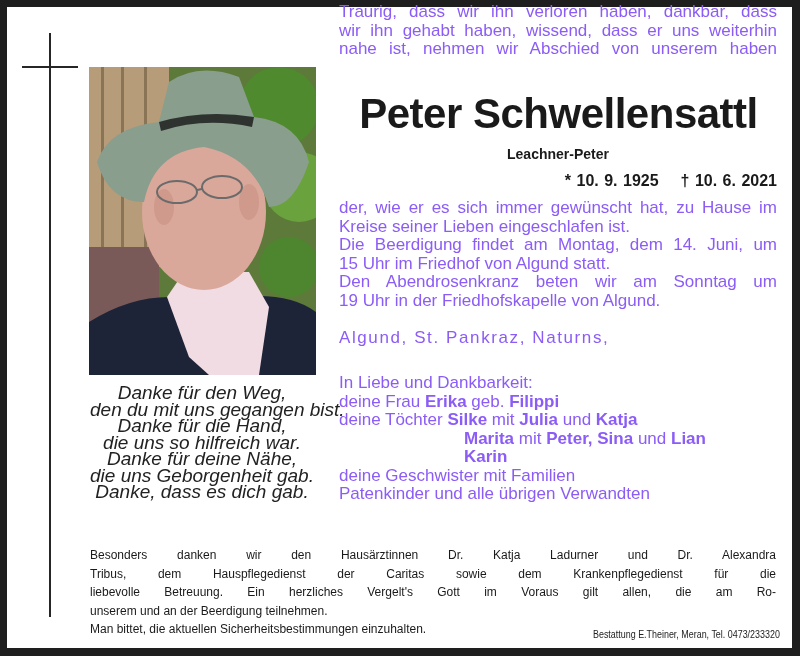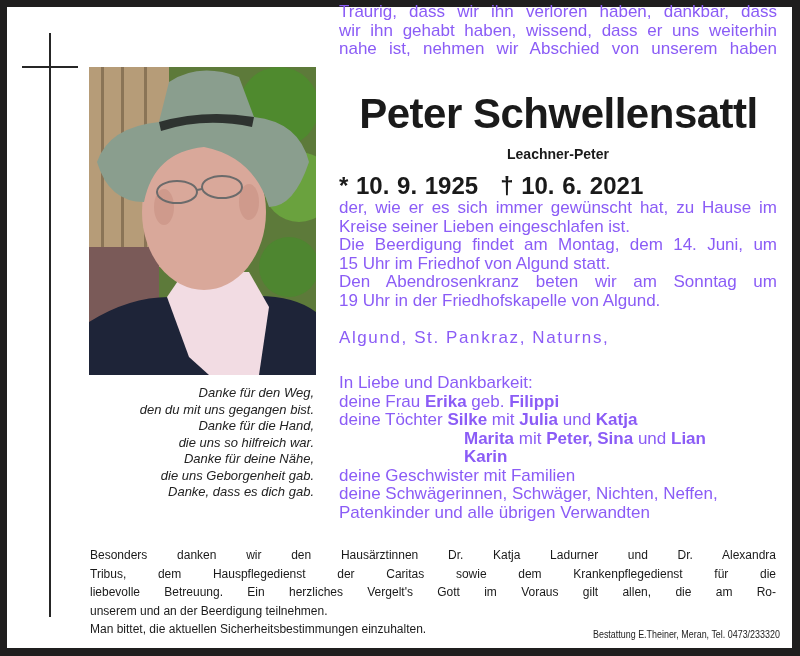--- a/index.html
+++ b/index.html
@@ -2,31 +2,31 @@
 <html><head>
 <meta charset="utf-8">
 <style>
   html, body { margin:0; padding:0; }
   body { width:800px; height:656px; background:#1f1e1e; position:relative; overflow:hidden;
          font-family:"Liberation Sans", sans-serif; color:#1a1a1a; }
   .sheet { position:absolute; left:7px; top:7px; width:785px; height:641px; background:#fff; }
   .cross-v { position:absolute; left:49px; top:33px; width:2px; height:584px; background:#262626; }
   .cross-h { position:absolute; left:22px; top:66px; width:56px; height:2px; background:#262626; }
   .photo { position:absolute; left:89px; top:67px; width:227px; height:308px; overflow:hidden; background:#6f7b55; }
-  .poem { position:absolute; left:90px; top:385px; width:224px; text-align:right;
-          font-style:italic; font-size:13px; line-height:16.5px; color:#222; }
+  .poem { position:absolute; left:90px; top:385px; width:224px; text-align:center;
+          font-style:italic; font-size:19px; line-height:16.5px; color:#222; }
   .poem div { white-space:nowrap; }
   .text { position:absolute; left:339px; width:438px; font-size:17px; line-height:18.5px; color:#8b5cf6; }
   .just { text-align:justify; text-align-last:justify; }
   .intro { top:3px; }
   .intro div { white-space:nowrap; }
   .name { position:absolute; left:336px; top:90px; width:445px; font-size:42px; font-weight:bold;
           letter-spacing:-0.5px; white-space:nowrap; color:#1a1a1a; text-align:center; }
   .nick { position:absolute; left:339px; top:146px; width:438px; text-align:center; font-size:14px; font-weight:bold; }
-  .dates { position:absolute; left:339px; top:172px; width:438px; text-align:left; font-size:24px; font-weight:bold; word-spacing:1px; }
+  .dates { position:absolute; left:339px; top:172px; width:438px; text-align:right; font-size:16px; font-weight:bold; word-spacing:1px; }
   .dates .gap { display:inline-block; width:22px; }
   .body1 { top:199px; }
   .place { top:329px; }
   .place .spaced { letter-spacing:1.6px; }
   .family { top:374px; }
   .family b { font-weight:bold;margin-top:12px; }
   .indent { padding-left:125px; }
   .thanks { position:absolute; left:90px; top:546px; width:686px; font-size:12px; line-height:18.5px; }
   .thanks .l { text-align:justify; text-align-last:justify; white-space:nowrap; }
   .thanks .l.last { text-align-last:left; }
@@ -119,21 +119,20 @@
     <b>Marita</b>
     <span>mit</span>
     <b>Peter, Sina</b>
     <span>und</span>
     <b>Lian</b>
   </div>
   <div class="indent">
     <b>Karin</b>
   </div>
   <div>deine Geschwister mit Familien</div>
-  <div>deine Schwägerinnen, Schwäger, Nichten, Neffen,</div>
   <div>Patenkinder und alle übrigen Verwandten</div>
 </div>
 
 <div class="thanks">
   <div class="l">Besonders danken wir den Hausärztinnen Dr. Katja Ladurner und Dr. Alexandra</div>
   <div class="l">Tribus, dem Hauspflegedienst der Caritas sowie dem Krankenpflegedienst für die</div>
   <div class="l">liebevolle Betreuung. Ein herzliches Vergelt's Gott im Voraus gilt allen, die am Ro-</div>
   <div class="l last">unserem und an der Beerdigung teilnehmen.</div>
   <div class="l last">Man bittet, die aktuellen Sicherheitsbestimmungen einzuhalten.</div>
 </div>

